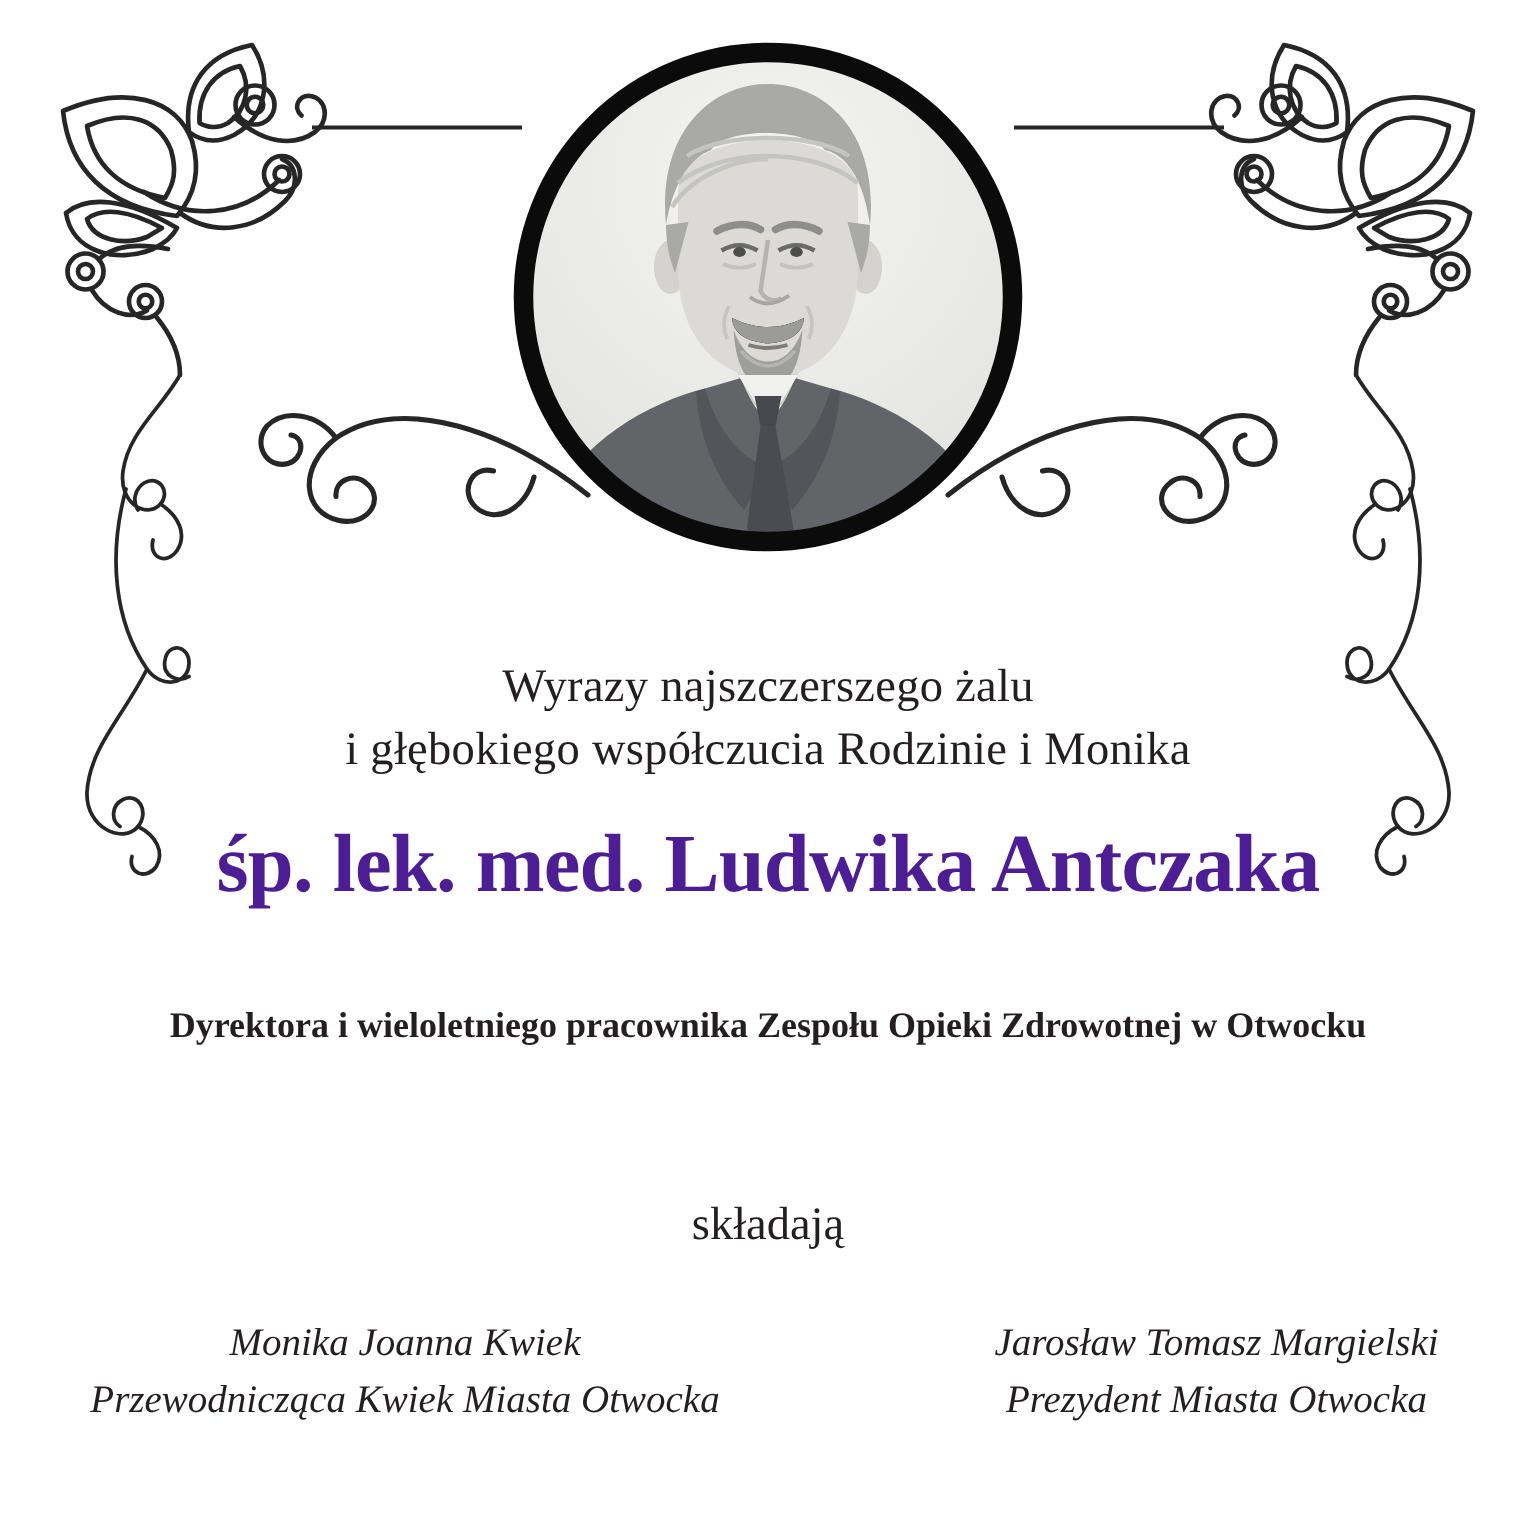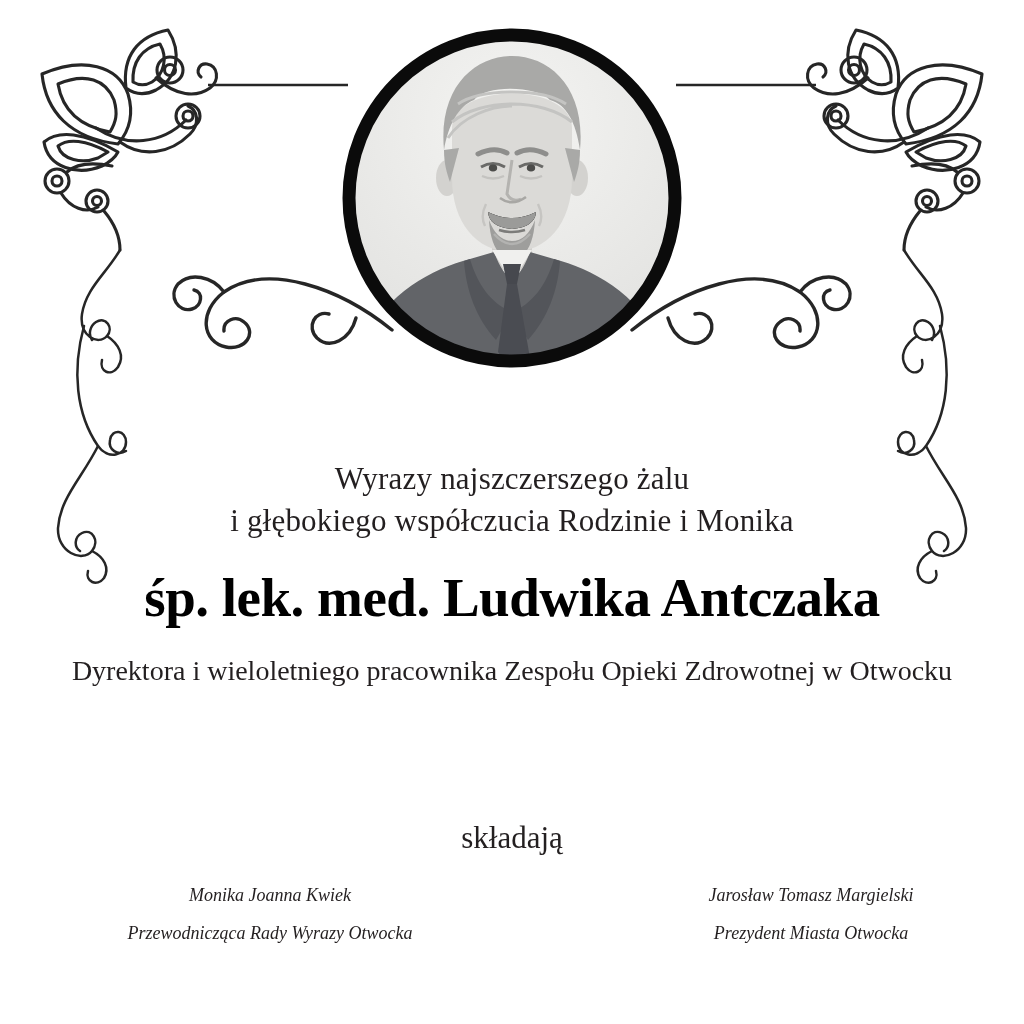--- a/index.html
+++ b/index.html
@@ -12,32 +12,32 @@
     overflow:hidden;
   }
   .card{position:absolute;inset:0;}
   svg.deco{position:absolute;left:0;top:0;width:1024px;height:1024px;}
 
   .photo-wrap{
     position:absolute;left:342px;top:28px;width:340px;height:340px;
   }
   .photo-wrap svg{display:block;width:340px;height:340px;}
 
-  .txt{position:absolute;left:0;width:1024px;text-align:center;margin-top:22px;}
+  .txt{position:absolute;left:0;width:1024px;text-align:center;}
   .condolence{top:436px;font-size:31px;line-height:42px;letter-spacing:.2px;}
   .headline{
-    top:544px;font-size:55px;line-height:64px;font-weight:bold;color:#000000;
+    top:544px;font-size:55px;line-height:64px;font-weight:bold;color:#4c1d95;
     letter-spacing:-.5px;
   }
-  .roles{top:628px;font-size:28px;line-height:41px;}
+  .roles{top:664px;font-size:24px;line-height:41px;font-weight:bold;}
   .skladaja{top:798px;font-size:31px;line-height:36px;}
 
   .sig{
     position:absolute;top:876px;text-align:center;
-    font-style:italic;font-size:18px;line-height:38px;
+    font-style:italic;font-size:26px;line-height:38px;
   }
   .sig.left{left:40px;width:460px;}
   .sig.right{left:596px;width:430px;}
 </style>
 </head>
 <body>
 
 <div class="card">
 
   <svg class="deco" viewBox="0 0 1024 1024" aria-hidden="true">
@@ -165,20 +165,20 @@
   <div class="txt headline">śp. lek. med. Ludwika Antczaka</div>
 
   <div class="txt roles">
     <div>Dyrektora i wieloletniego pracownika Zespołu Opieki Zdrowotnej w Otwocku</div>
   </div>
 
   <div class="txt skladaja">składają</div>
 
   <div class="sig left">
     <div>Monika Joanna Kwiek</div>
-    <div>Przewodnicząca Rady Wyrazy Otwocka</div>
+    <div>Przewodnicząca Kwiek Miasta Otwocka</div>
   </div>
   <div class="sig right">
     <div>Jarosław Tomasz Margielski</div>
     <div>Prezydent Miasta Otwocka</div>
   </div>
 
 </div>
 
 </body></html>

